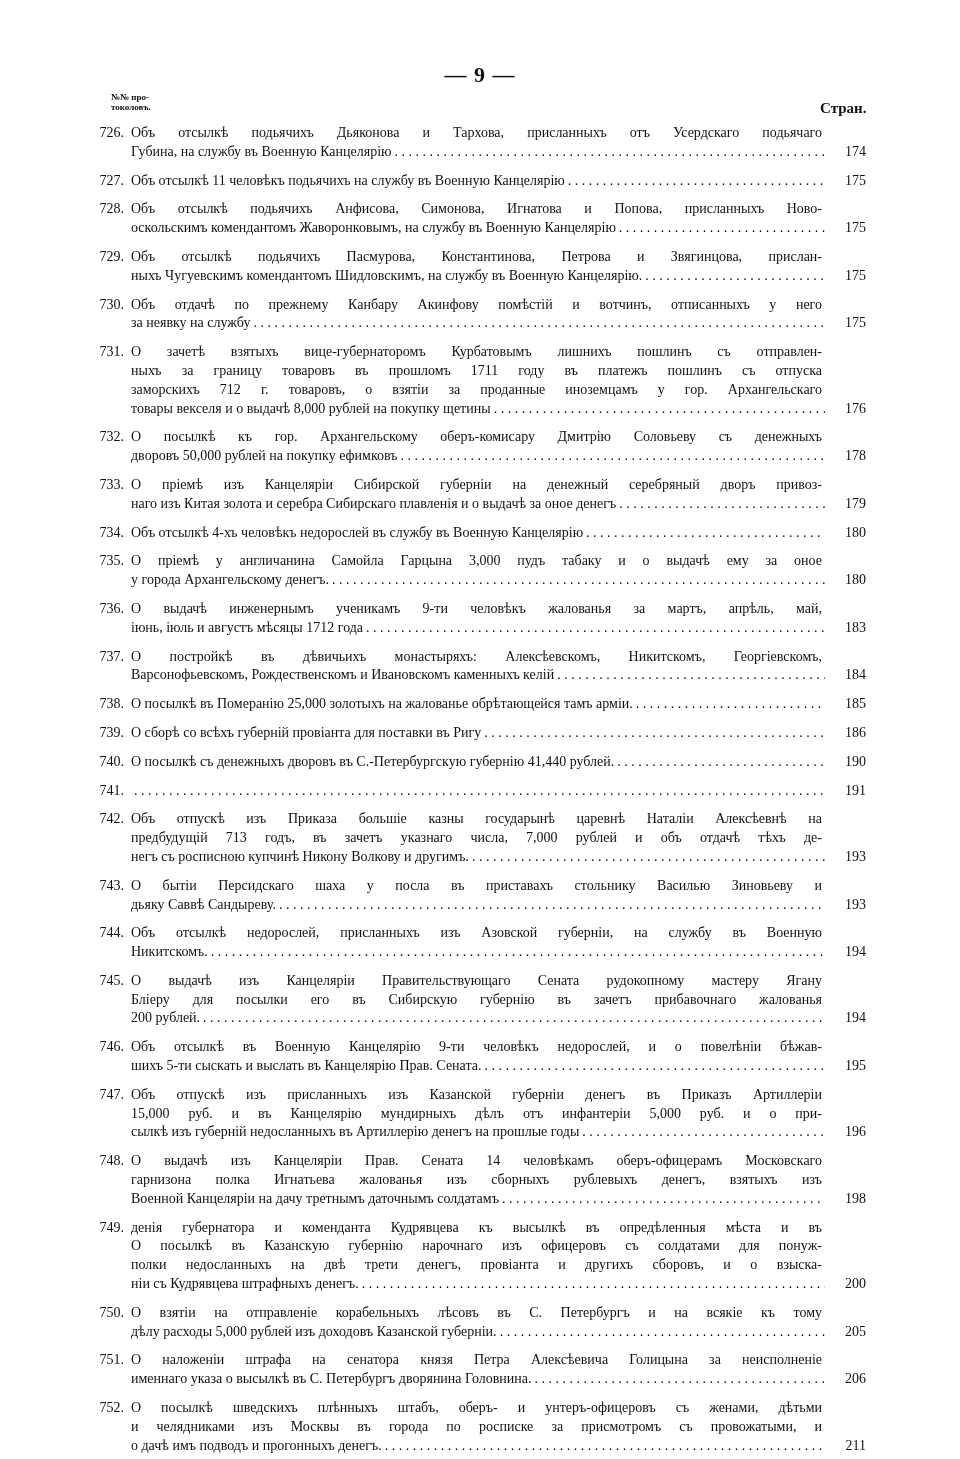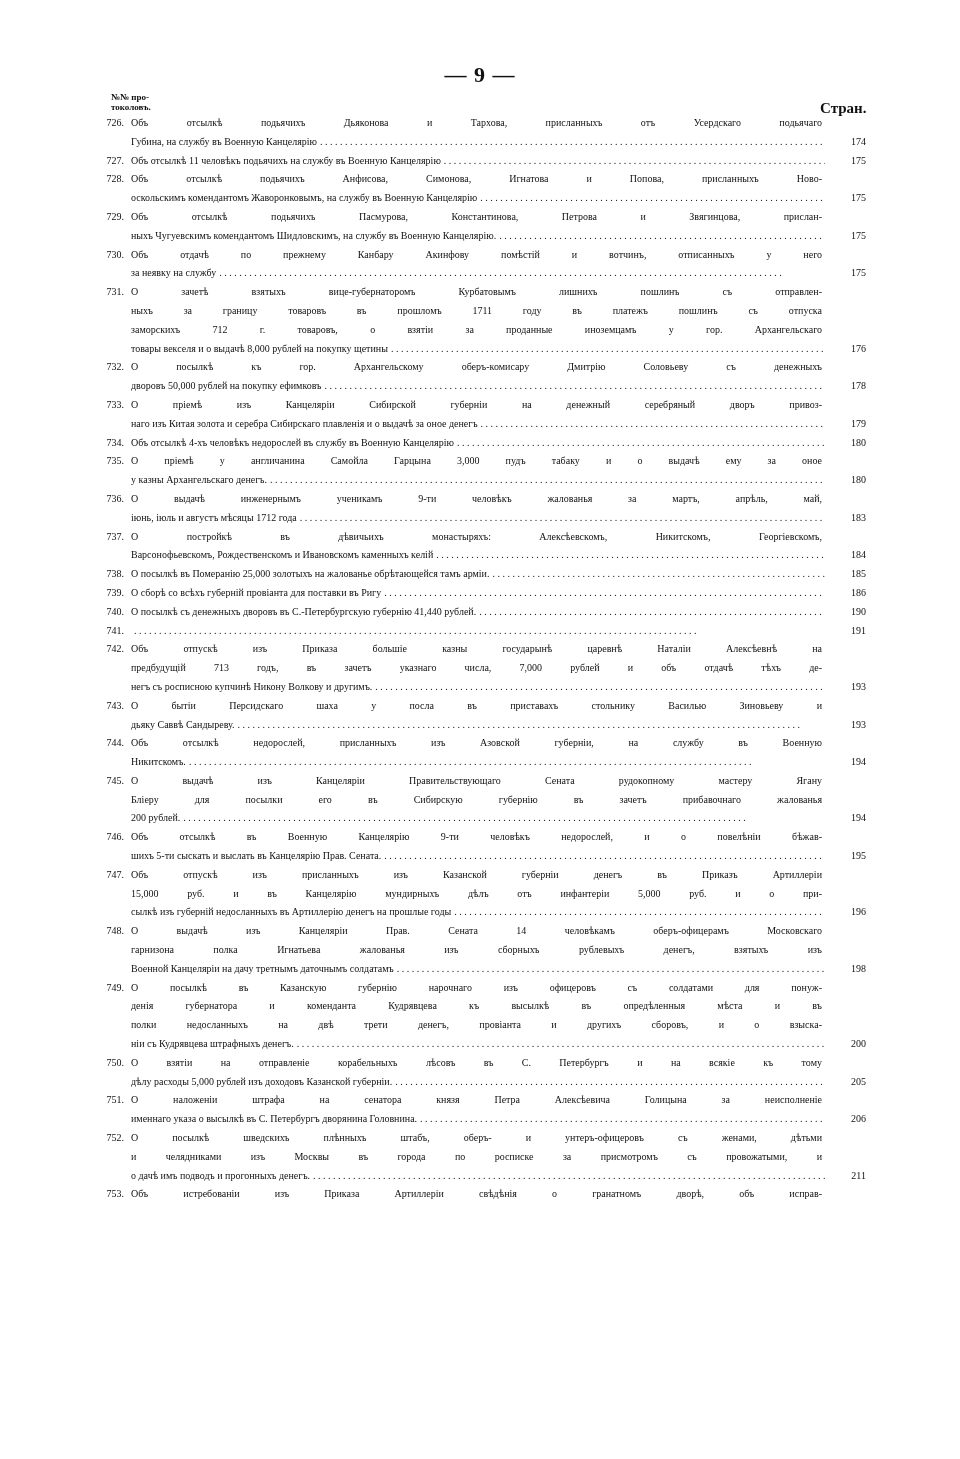--- a/index.html
+++ b/index.html
@@ -3,21 +3,21 @@
 <meta charset="utf-8">
 <style>
   html, body { margin: 0; padding: 0; background: #ffffff; }
   body { width: 960px; height: 1459px; position: relative; overflow: hidden;
          font-family: "Liberation Serif", "DejaVu Serif", serif; color: #111; }
   .page-num { position: absolute; top: 62px; left: 0; width: 960px; text-align: center;
               font-size: 22px; font-weight: bold; letter-spacing: 1px; }
   .col-head-left { position: absolute; top: 92px; left: 88px; font-size: 9px; line-height: 10px; font-weight: bold; margin-left: 23px; }
   .col-head-right { position: absolute; top: 100px; left: 820px; width: 44px; text-align: right; font-size: 15px; font-weight: bold; }
   .entries { position: absolute; top: 114px; left: 80px; width: 786px; }
-  .entry { position: relative; padding-left: 51px; font-size: 10px; line-height: 18.8px; }
+  .entry { position: relative; padding-left: 51px; font-size: 14px; line-height: 18.8px; margin-top: 10px; }
   .entry .num { position: absolute; left: 0; top: 0; width: 44px; text-align: right; }
   .entry .text { display: block; padding-right: 44px; text-align: justify; position: relative; }
   .entry .last { display: flex; align-items: baseline; padding-right: 0; }
   .entry .last .lt { white-space: nowrap; }
   .entry .dots { flex: 1; overflow: hidden; white-space: nowrap; margin: 0 3px; letter-spacing: 2px; }
   .entry .dots::after { content: ". . . . . . . . . . . . . . . . . . . . . . . . . . . . . . . . . . . . . . . . . . . . . . . . . . . . . . . . . . . . . . . . . . . . . . . . . . . . . . . . . . . . . . . . . . . . . . . . . . . . . . . . . . . . . . . . ."; letter-spacing: 0; }
   .entry .pg { width: 38px; text-align: right; flex: none; }
 </style>
 </head>
 <body>
@@ -106,21 +106,21 @@
       <span class="text last">
         <span class="lt">Объ отсылкѣ 4-хъ человѣкъ недорослей въ службу въ Военную Канцелярію</span>
         <span class="dots"></span>
         <span class="pg">180</span>
       </span>
     </div>
     <div class="entry">
       <span class="num">735.</span>
       <span class="text" style="text-align-last: justify;">О пріемѣ у англичанина Самойла Гарцына 3,000 пудъ табаку и о выдачѣ ему за оное</span>
       <span class="text last">
-        <span class="lt">у казны Архангельскаго денегъ.</span>
+        <span class="lt">у города Архангельскому денегъ.</span>
         <span class="dots"></span>
         <span class="pg">180</span>
       </span>
     </div>
     <div class="entry">
       <span class="num">736.</span>
       <span class="text" style="text-align-last: justify;">О выдачѣ инженернымъ ученикамъ 9-ти человѣкъ жалованья за мартъ, апрѣль, май,</span>
       <span class="text last">
         <span class="lt">іюнь, іюль и августъ мѣсяцы 1712 года</span>
         <span class="dots"></span>
@@ -229,22 +229,22 @@
       <span class="text" style="text-align-last: justify;">О выдачѣ изъ Канцеляріи Прав. Сената 14 человѣкамъ оберъ-офицерамъ Московскаго</span>
       <span class="text" style="text-align-last: justify;">гарнизона полка Игнатьева жалованья изъ сборныхъ рублевыхъ денегъ, взятыхъ изъ</span>
       <span class="text last">
         <span class="lt">Военной Канцеляріи на дачу третнымъ даточнымъ солдатамъ</span>
         <span class="dots"></span>
         <span class="pg">198</span>
       </span>
     </div>
     <div class="entry">
       <span class="num">749.</span>
+      <span class="text" style="text-align-last: justify;">денія губернатора и коменданта Кудрявцева къ высылкѣ въ опредѣленныя мѣста и въ</span>
       <span class="text" style="text-align-last: justify;">О посылкѣ въ Казанскую губернію нарочнаго изъ офицеровъ съ солдатами для понуж-</span>
-      <span class="text" style="text-align-last: justify;">денія губернатора и коменданта Кудрявцева къ высылкѣ въ опредѣленныя мѣста и въ</span>
       <span class="text" style="text-align-last: justify;">полки недосланныхъ на двѣ трети денегъ, провіанта и другихъ сборовъ, и о взыска-</span>
       <span class="text last">
         <span class="lt">ніи съ Кудрявцева штрафныхъ денегъ.</span>
         <span class="dots"></span>
         <span class="pg">200</span>
       </span>
     </div>
     <div class="entry">
       <span class="num">750.</span>
       <span class="text" style="text-align-last: justify;">О взятіи на отправленіе корабельныхъ лѣсовъ въ С. Петербургъ и на всякіе къ тому</span>

